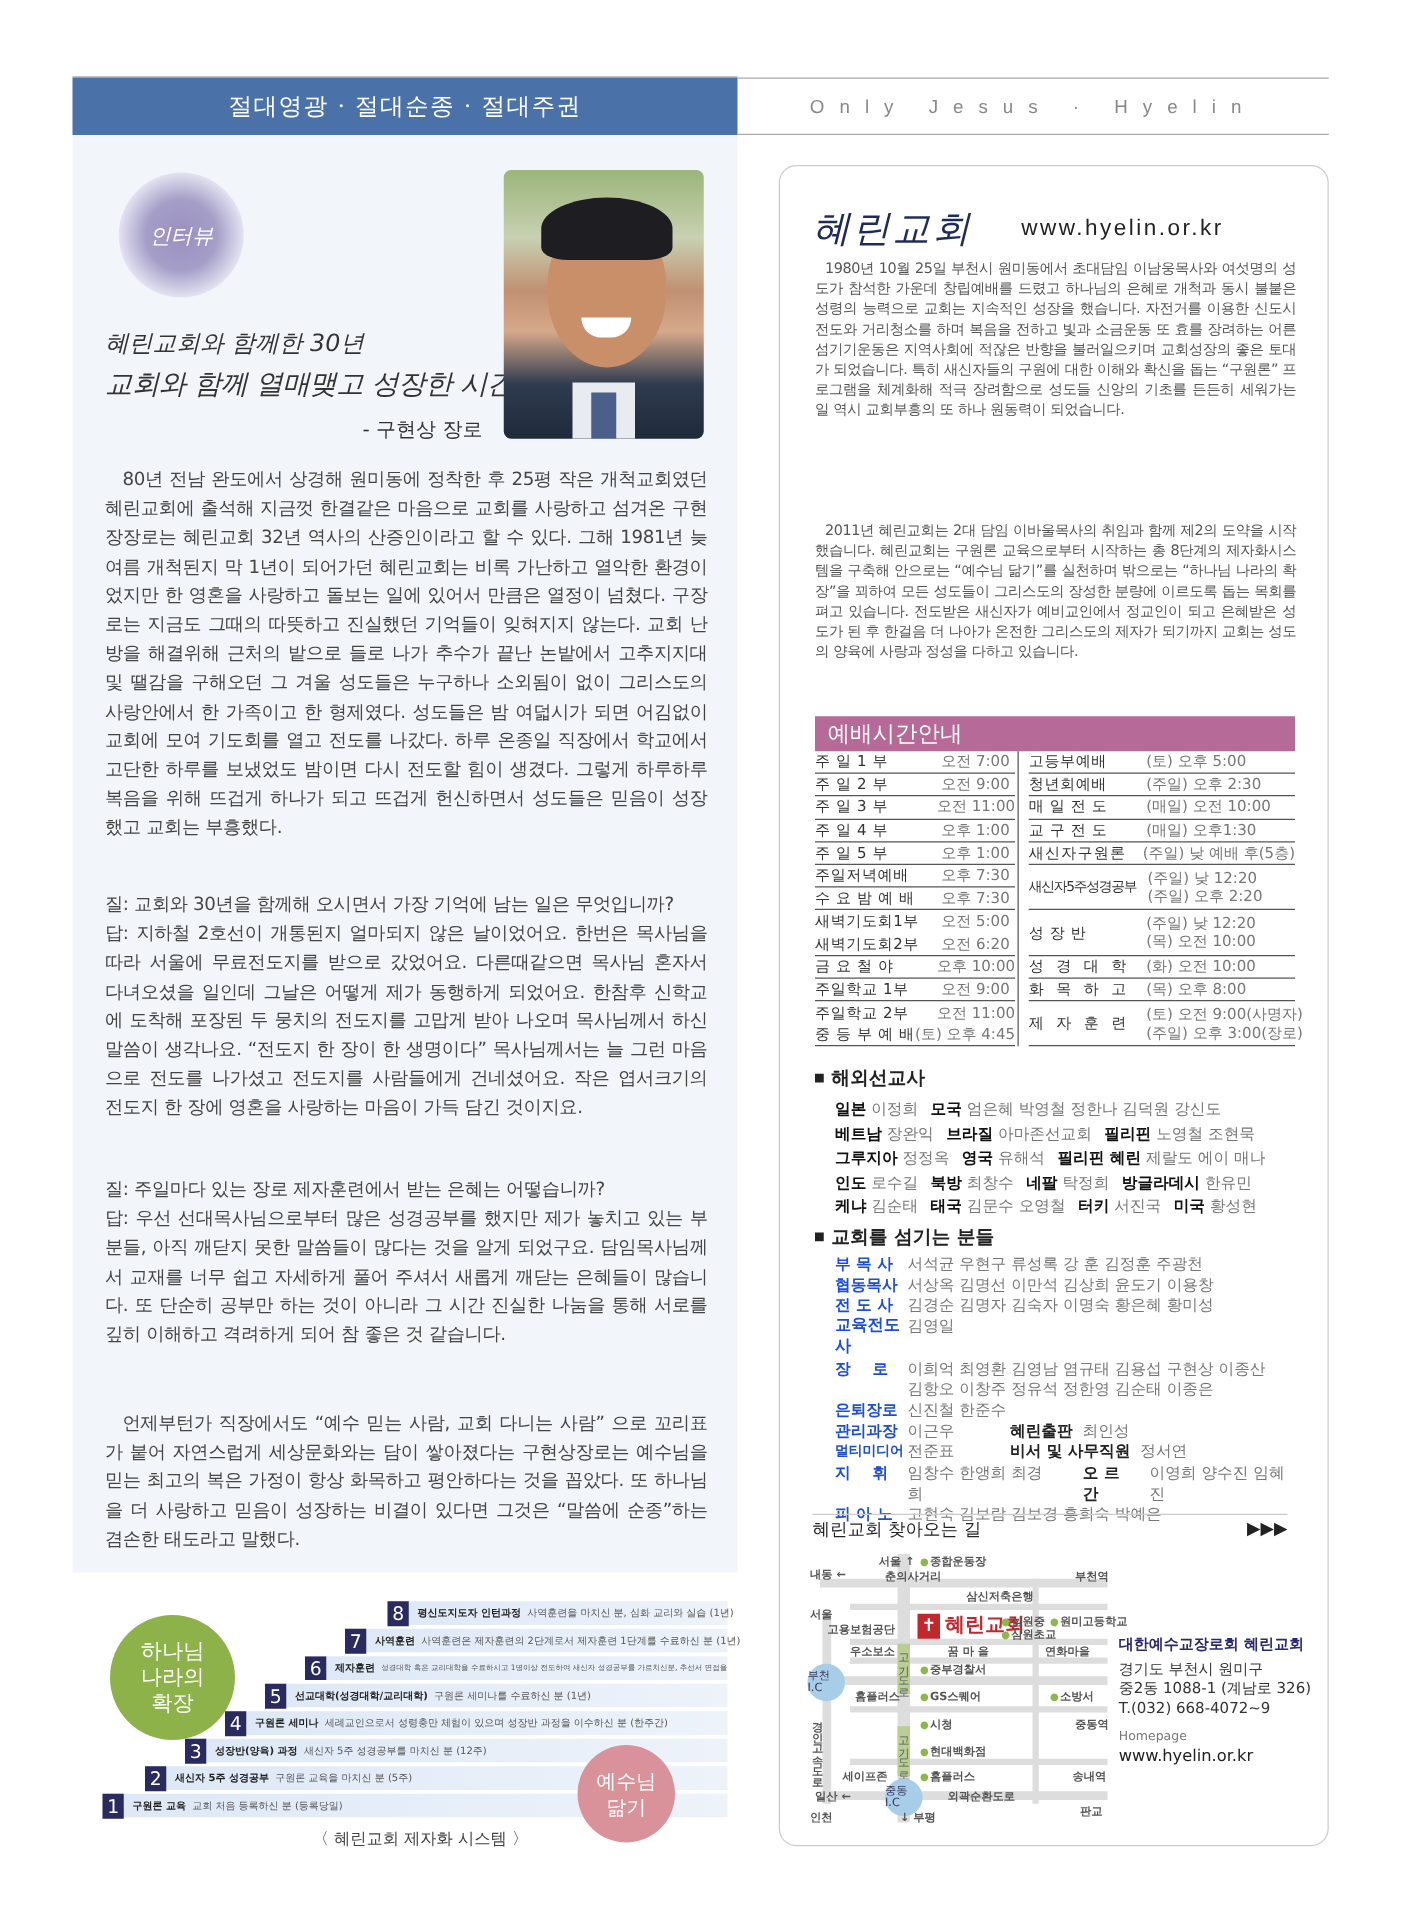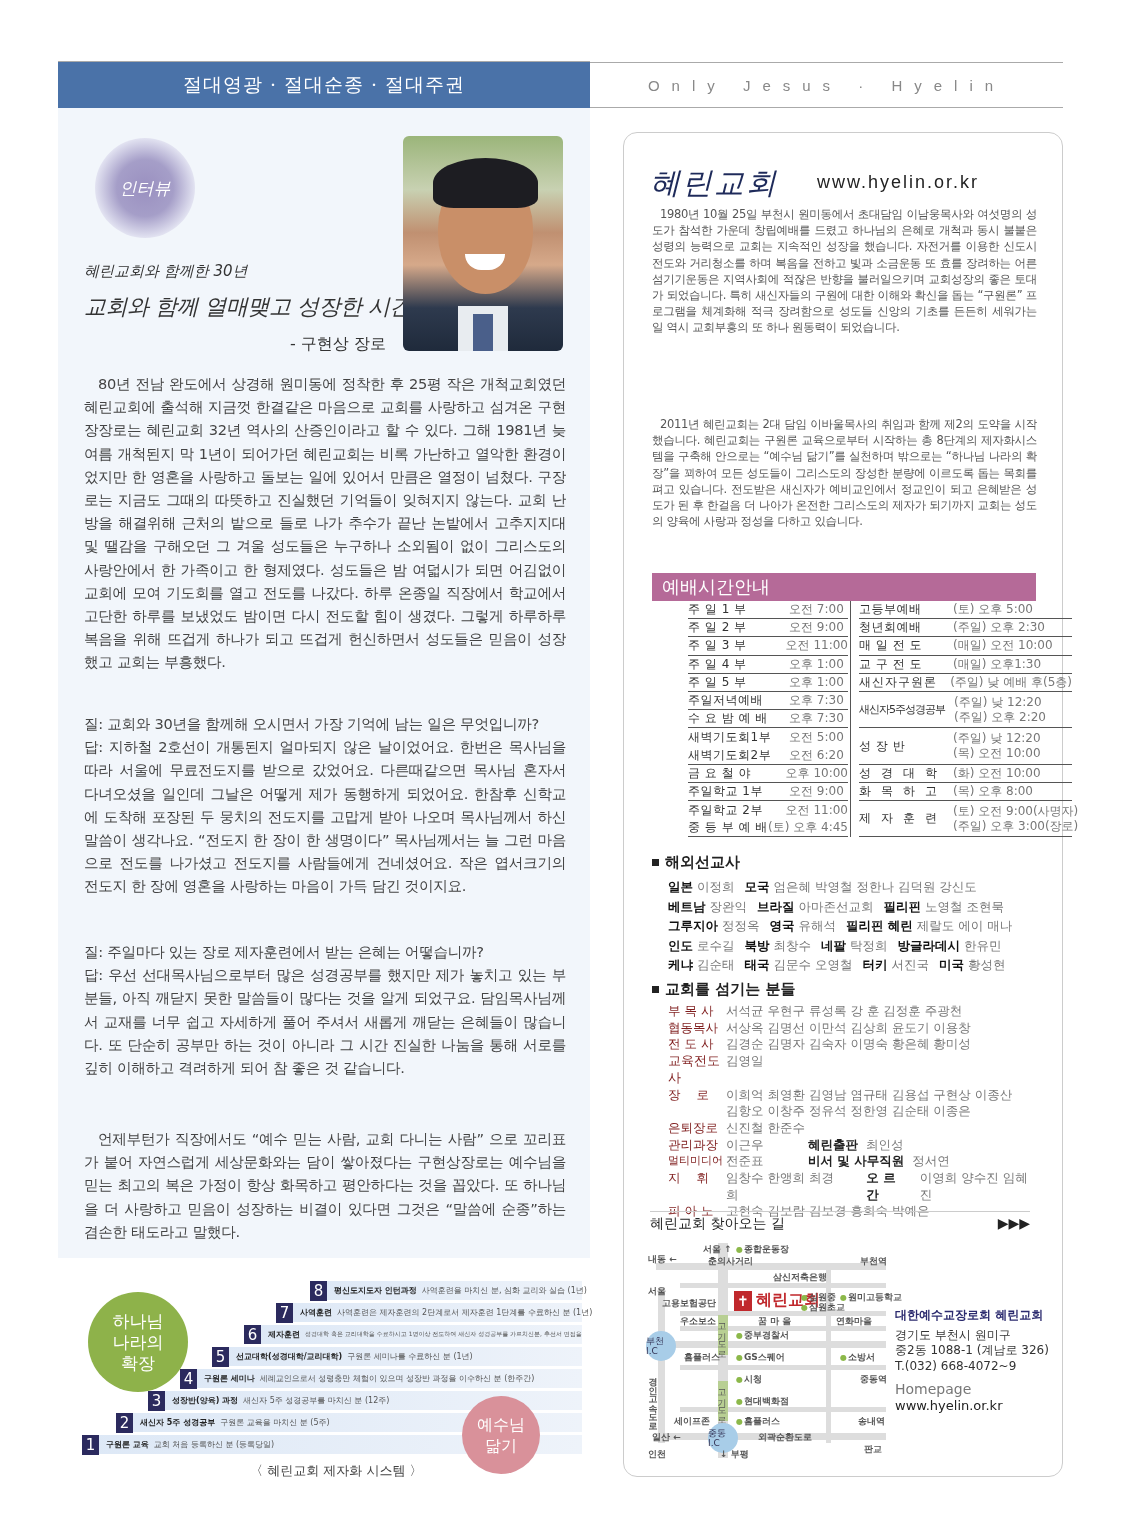--- a/index.html
+++ b/index.html
@@ -7,21 +7,21 @@
   .abs { position: absolute; }
 
   
   #hdr-left { left: 58px; top: 62px; width: 532px; height: 46px; background: #4a72a8; color: #fff; font-size: 19px; display: flex; align-items: center; justify-content: center; letter-spacing: 1px; font-family: "DejaVu Serif", serif; }
   #hdr-right { left: 590px; top: 62px; width: 473px; height: 46px; color: #888; font-size: 15px; display: flex; align-items: center; justify-content: center; letter-spacing: 12px; font-family: "Liberation Sans", sans-serif; border-top: 1px solid #aaa; border-bottom: 1px solid #aaa; }
   #hdr-left-line { left: 58px; top: 61px; width: 532px; height: 1px; background: #aaa; }
 
   
   #left-col { left: 58px; top: 108px; width: 532px; height: 1150px; background: #f2f6fb; }
   #badge { left: 95px; top: 138px; width: 100px; height: 100px; border-radius: 50%; background: radial-gradient(circle, #9a90c0 0%, #a59ec8 40%, rgba(200,195,225,0.4) 70%, rgba(242,246,251,0) 100%); color: #fff; font-size: 17px; display: flex; align-items: center; justify-content: center; font-style: italic; }
-  #title1 { left: 84px; top: 262px; font-size: 15px; font-style: italic; color: #333; }
+  #title1 { left: 84px; top: 262px; font-size: 19px; font-style: italic; color: #333; }
   #title2 { left: 84px; top: 292px; font-size: 22px; font-style: italic; color: #333; letter-spacing: -0.5px; }
   #byline { left: 290px; top: 334px; font-size: 16px; color: #333; }
   #photo { left: 403px; top: 136px; width: 160px; height: 215px; border-radius: 6px; overflow: hidden; background: linear-gradient(180deg, #9bb57a 0%, #c8d1b2 25%, #c09071 45%, #d6a98a 60%, #2e3a4e 80%, #1f2a3b 100%); }
   #photo .face { position: absolute; left: 35px; top: 38px; width: 95px; height: 120px; border-radius: 45% 45% 50% 50%; background: #c98f68; }
   #photo .hair { position: absolute; left: 30px; top: 22px; width: 105px; height: 50px; border-radius: 50% 50% 20% 20%; background: #1d1d22; }
   #photo .shirt { position: absolute; left: 55px; top: 170px; width: 50px; height: 45px; background: #e8ecf0; }
   #photo .tie { position: absolute; left: 70px; top: 178px; width: 20px; height: 37px; background: #4a5f8a; }
   #photo .smile { position: absolute; left: 62px; top: 118px; width: 40px; height: 16px; border-radius: 0 0 20px 20px; background: #fff; }
 
   .body-text { left: 84px; width: 482px; font-size: 14.6px; line-height: 23.2px; color: #444; text-align: justify; letter-spacing: -0.3px; }
@@ -46,55 +46,55 @@
   #church-logo { left: 650px; top: 163px; font-size: 30px; color: #1e2a5a; font-family: "DejaVu Serif", serif; font-style: italic; letter-spacing: 2px; }
   #church-url { left: 817px; top: 172px; font-size: 18px; color: #222; font-family: "Liberation Sans", sans-serif; letter-spacing: 2px; }
   .rtext { left: 652px; width: 385px; font-size: 11.5px; line-height: 16.2px; color: #555; text-align: justify; letter-spacing: -0.3px; }
   .rtext p { text-indent: 8px; }
   #intro1 { top: 206px; }
   #intro2 { top: 416px; }
 
   
   #worship-hdr { left: 652px; top: 573px; width: 384px; height: 28px; background: #b56a98; color: #fff; font-size: 18px; padding-left: 10px; display: flex; align-items: center; }
   #worship-table { left: 652px; top: 601px; width: 384px; font-size: 12px; color: #444; }
-  .wt-col { position: absolute; top: 0; margin-left: 36px; }
+  .wt-col { position: absolute; top: 0; }
   .wrow { height: 18.2px; border-bottom: 1px solid #555; display: flex; align-items: center; white-space: nowrap; }
   .wrow .lbl { color: #333; letter-spacing: 0.5px; }
   .wrow .tm { color: #777; margin-left: 6px; }
   #wt-left { left: 0; width: 160px; }
   #wt-right { left: 162px; width: 222px; border-left: 1px solid #555; padding-left: 8px; }
   .wlbl-fixed { display: inline-block; width: 95px; }
   .wlbl-fixed-r { display: inline-block; width: 88px; letter-spacing: 3px; }
 
   
   .sec-title { left: 652px; font-size: 15px; font-weight: bold; color: #222; }
   .sec-title .sq { display: inline-block; width: 7px; height: 7px; background: #222; margin-right: 6px; vertical-align: middle; }
   #missions { left: 668px; top: 877px; width: 370px; font-size: 12.5px; line-height: 19.5px; color: #777; }
   #missions .c { color: #111; font-weight: bold; }
   #missions .g { margin-right: 10px; }
 
   #staff { left: 668px; top: 1003px; width: 370px; font-size: 12.5px; line-height: 16.7px; color: #777; }
   .srow { display: flex; }
-  .srow .role { width: 58px; color: #7f1d1d; flex-shrink: 0; font-weight: normal; }
+  .srow .role { width: 58px; color: #1d4ed8; flex-shrink: 0; font-weight: bold; }
   .srow .names { flex: 1; }
   .srow .role2 { color: #222; font-weight: bold; margin: 0 8px 0 22px; }
 
   #map-title { left: 650px; top: 1211px; width: 380px; font-size: 14px; color: #222; border-top: 1px solid #ccc; padding-top: 3px; display: flex; justify-content: space-between; }
   #map { left: 628px; top: 1243px; width: 262px; height: 215px; font-size: 9px; color: #555; }
   .road { position: absolute; background: #ddd; }
   .mlbl { position: absolute; white-space: nowrap; font-weight: bold; }
   .dot::before { content: "●"; color: #8cb84a; font-size: 8px; margin-right: 1px; }
   .ic { position: absolute; width: 30px; height: 30px; border-radius: 50%; background: #a8cde8; color: #335; font-size: 9px; display: flex; flex-direction: column; align-items: center; justify-content: center; line-height: 10px; }
   #church-mark { position: absolute; left: 106px; top: 47px; color: #c0282c; font-size: 16px; font-weight: bold; display: flex; align-items: center; }
   #church-mark .cross { width: 18px; height: 20px; background: #c0282c; color: #fff; display: inline-flex; align-items: center; justify-content: center; margin-right: 4px; font-size: 14px; }
   .vgreen { position: absolute; background: #b8cf93; color: #555; font-size: 9px; writing-mode: vertical-rl; text-align: center; }
 
   #addr { left: 895px; top: 1308px; width: 160px; font-size: 12px; line-height: 15.5px; color: #333; }
   #addr .aname { color: #2b2a6e; font-weight: bold; font-size: 12px; margin-bottom: 4px; }
-  #addr .hp-lbl { font-size: 14px; color: #777; margin-top: 8px; }
+  #addr .hp-lbl { font-size: 10px; color: #777; margin-top: 8px; }
   #addr .hp { font-size: 13px; color: #222; }
 </style>
 </head>
 <body>
 
 <div class="abs" id="hdr-left-line"></div>
 <div class="abs" id="hdr-left">절대영광 · 절대순종 · 절대주권</div>
 <div class="abs" id="hdr-right">Only Jesus · Hyelin</div>
 
 <div class="abs" id="left-col"></div>

